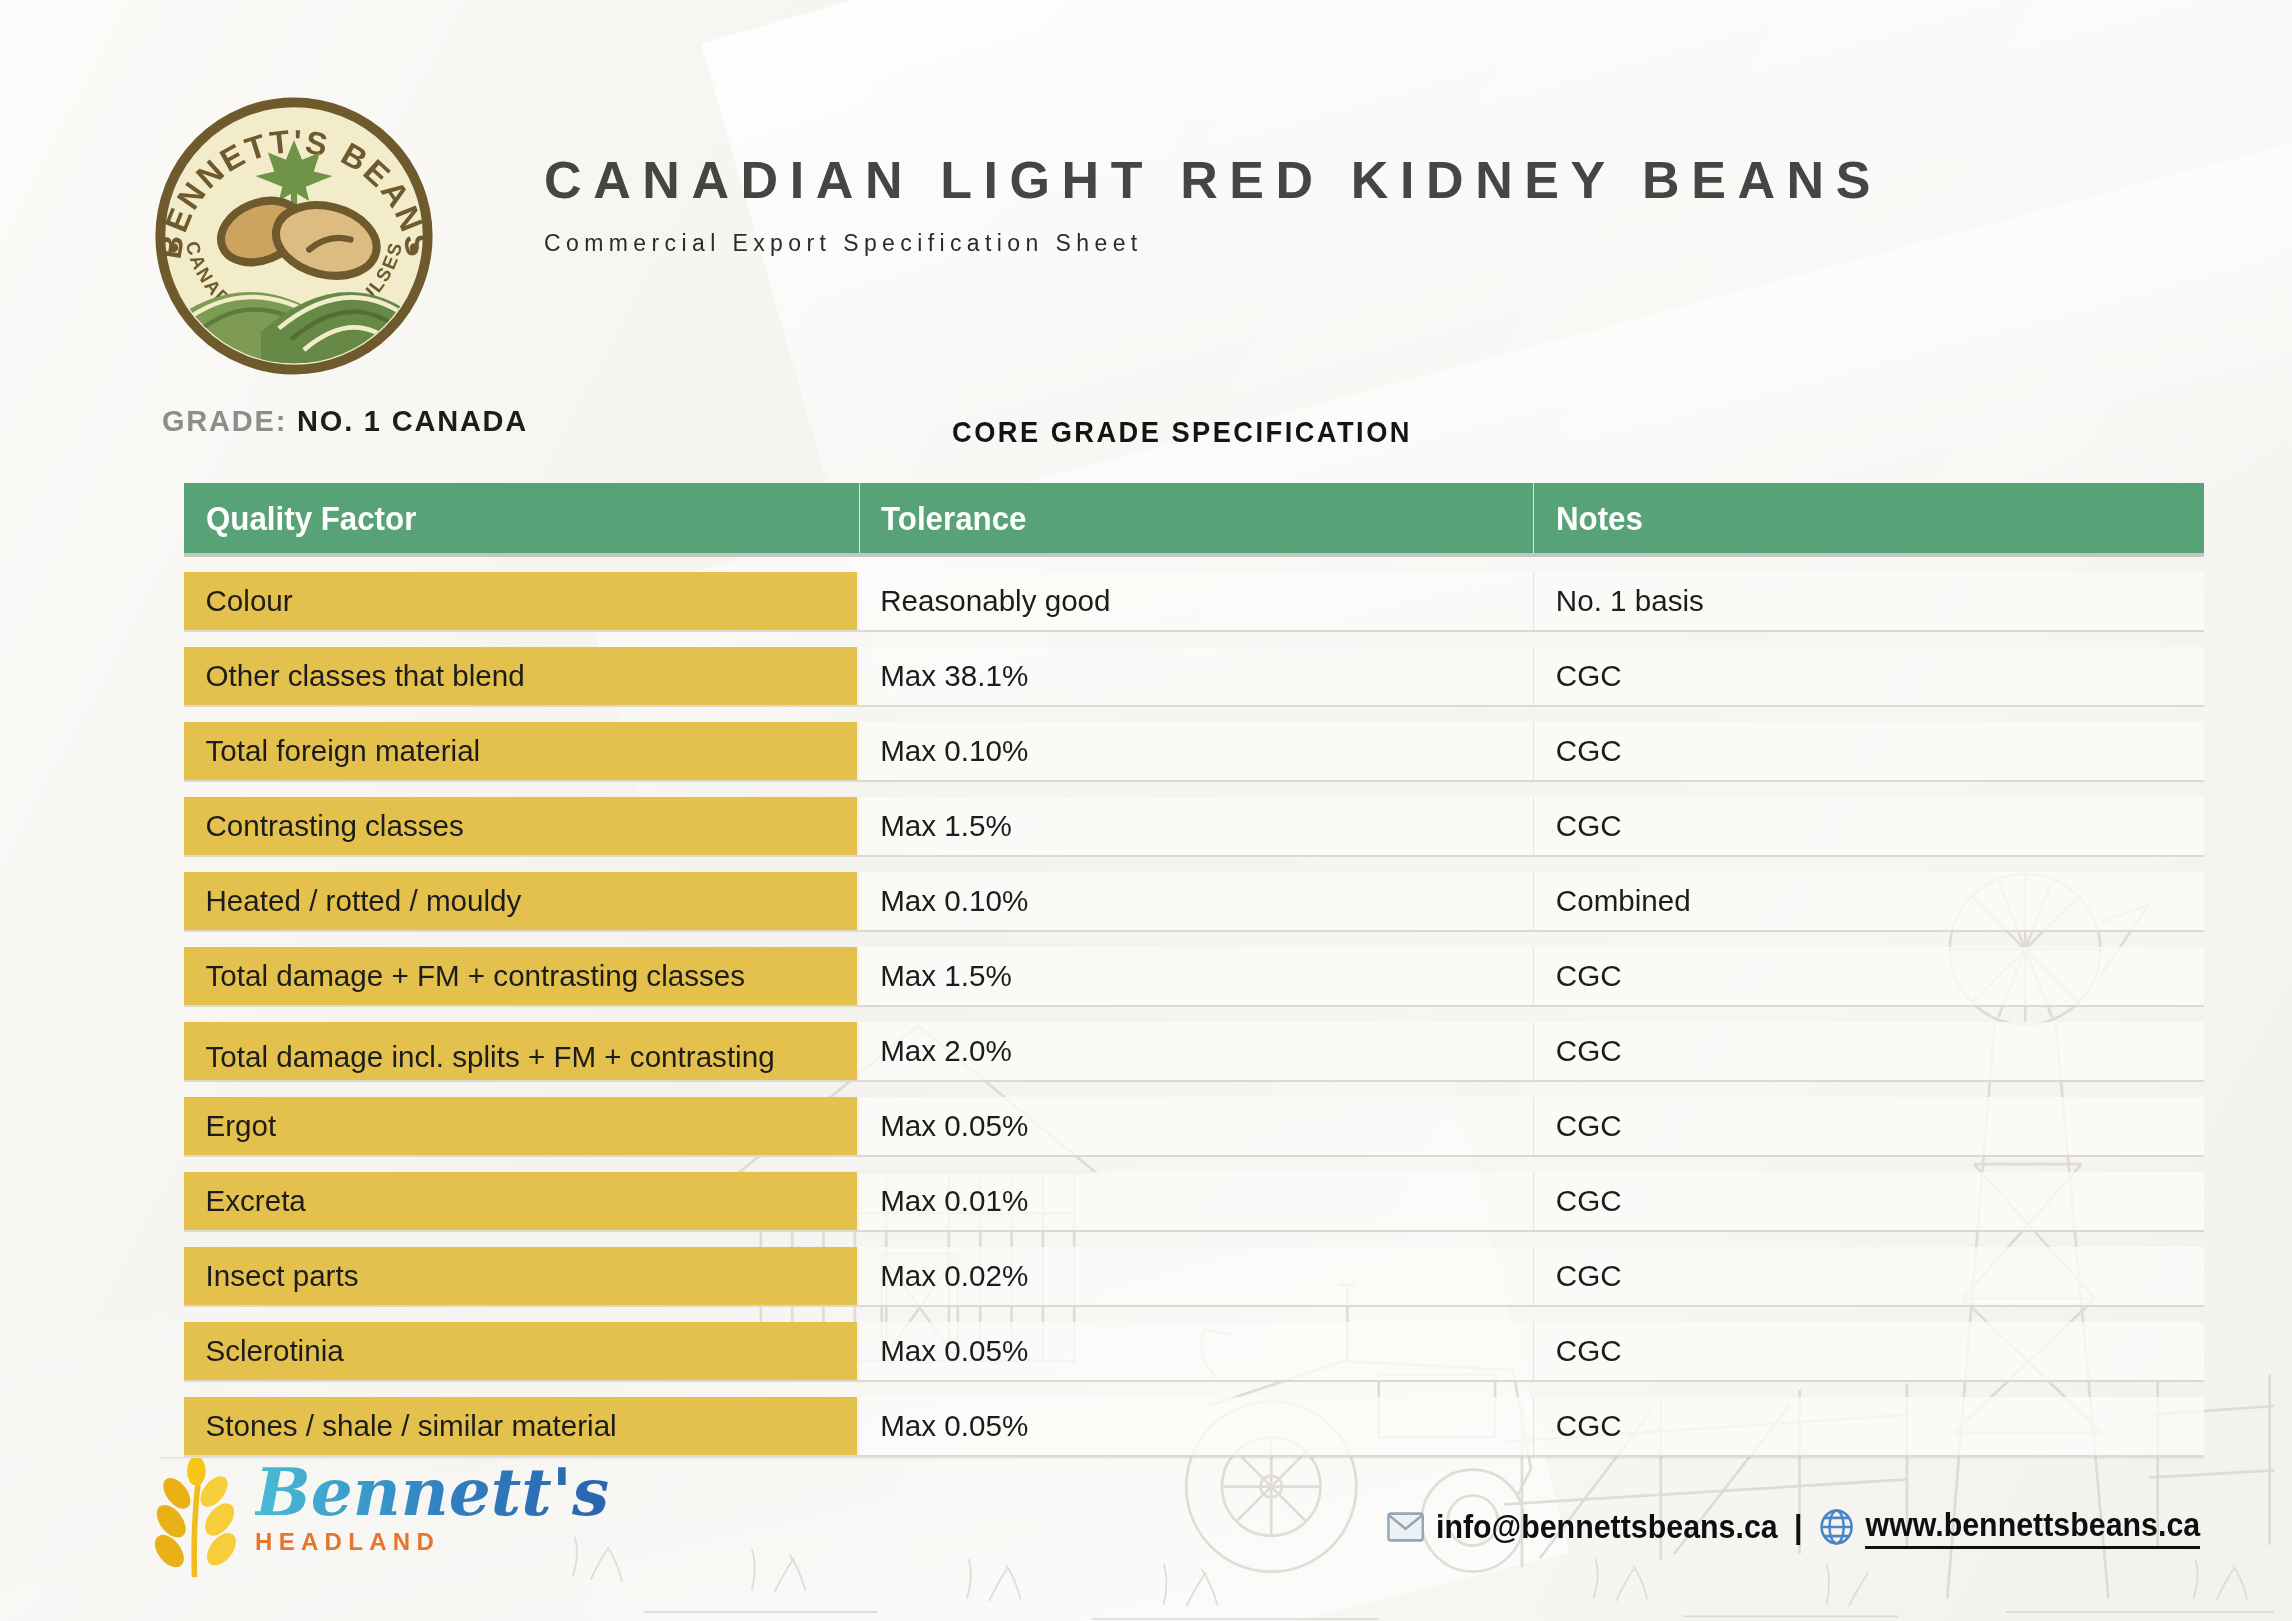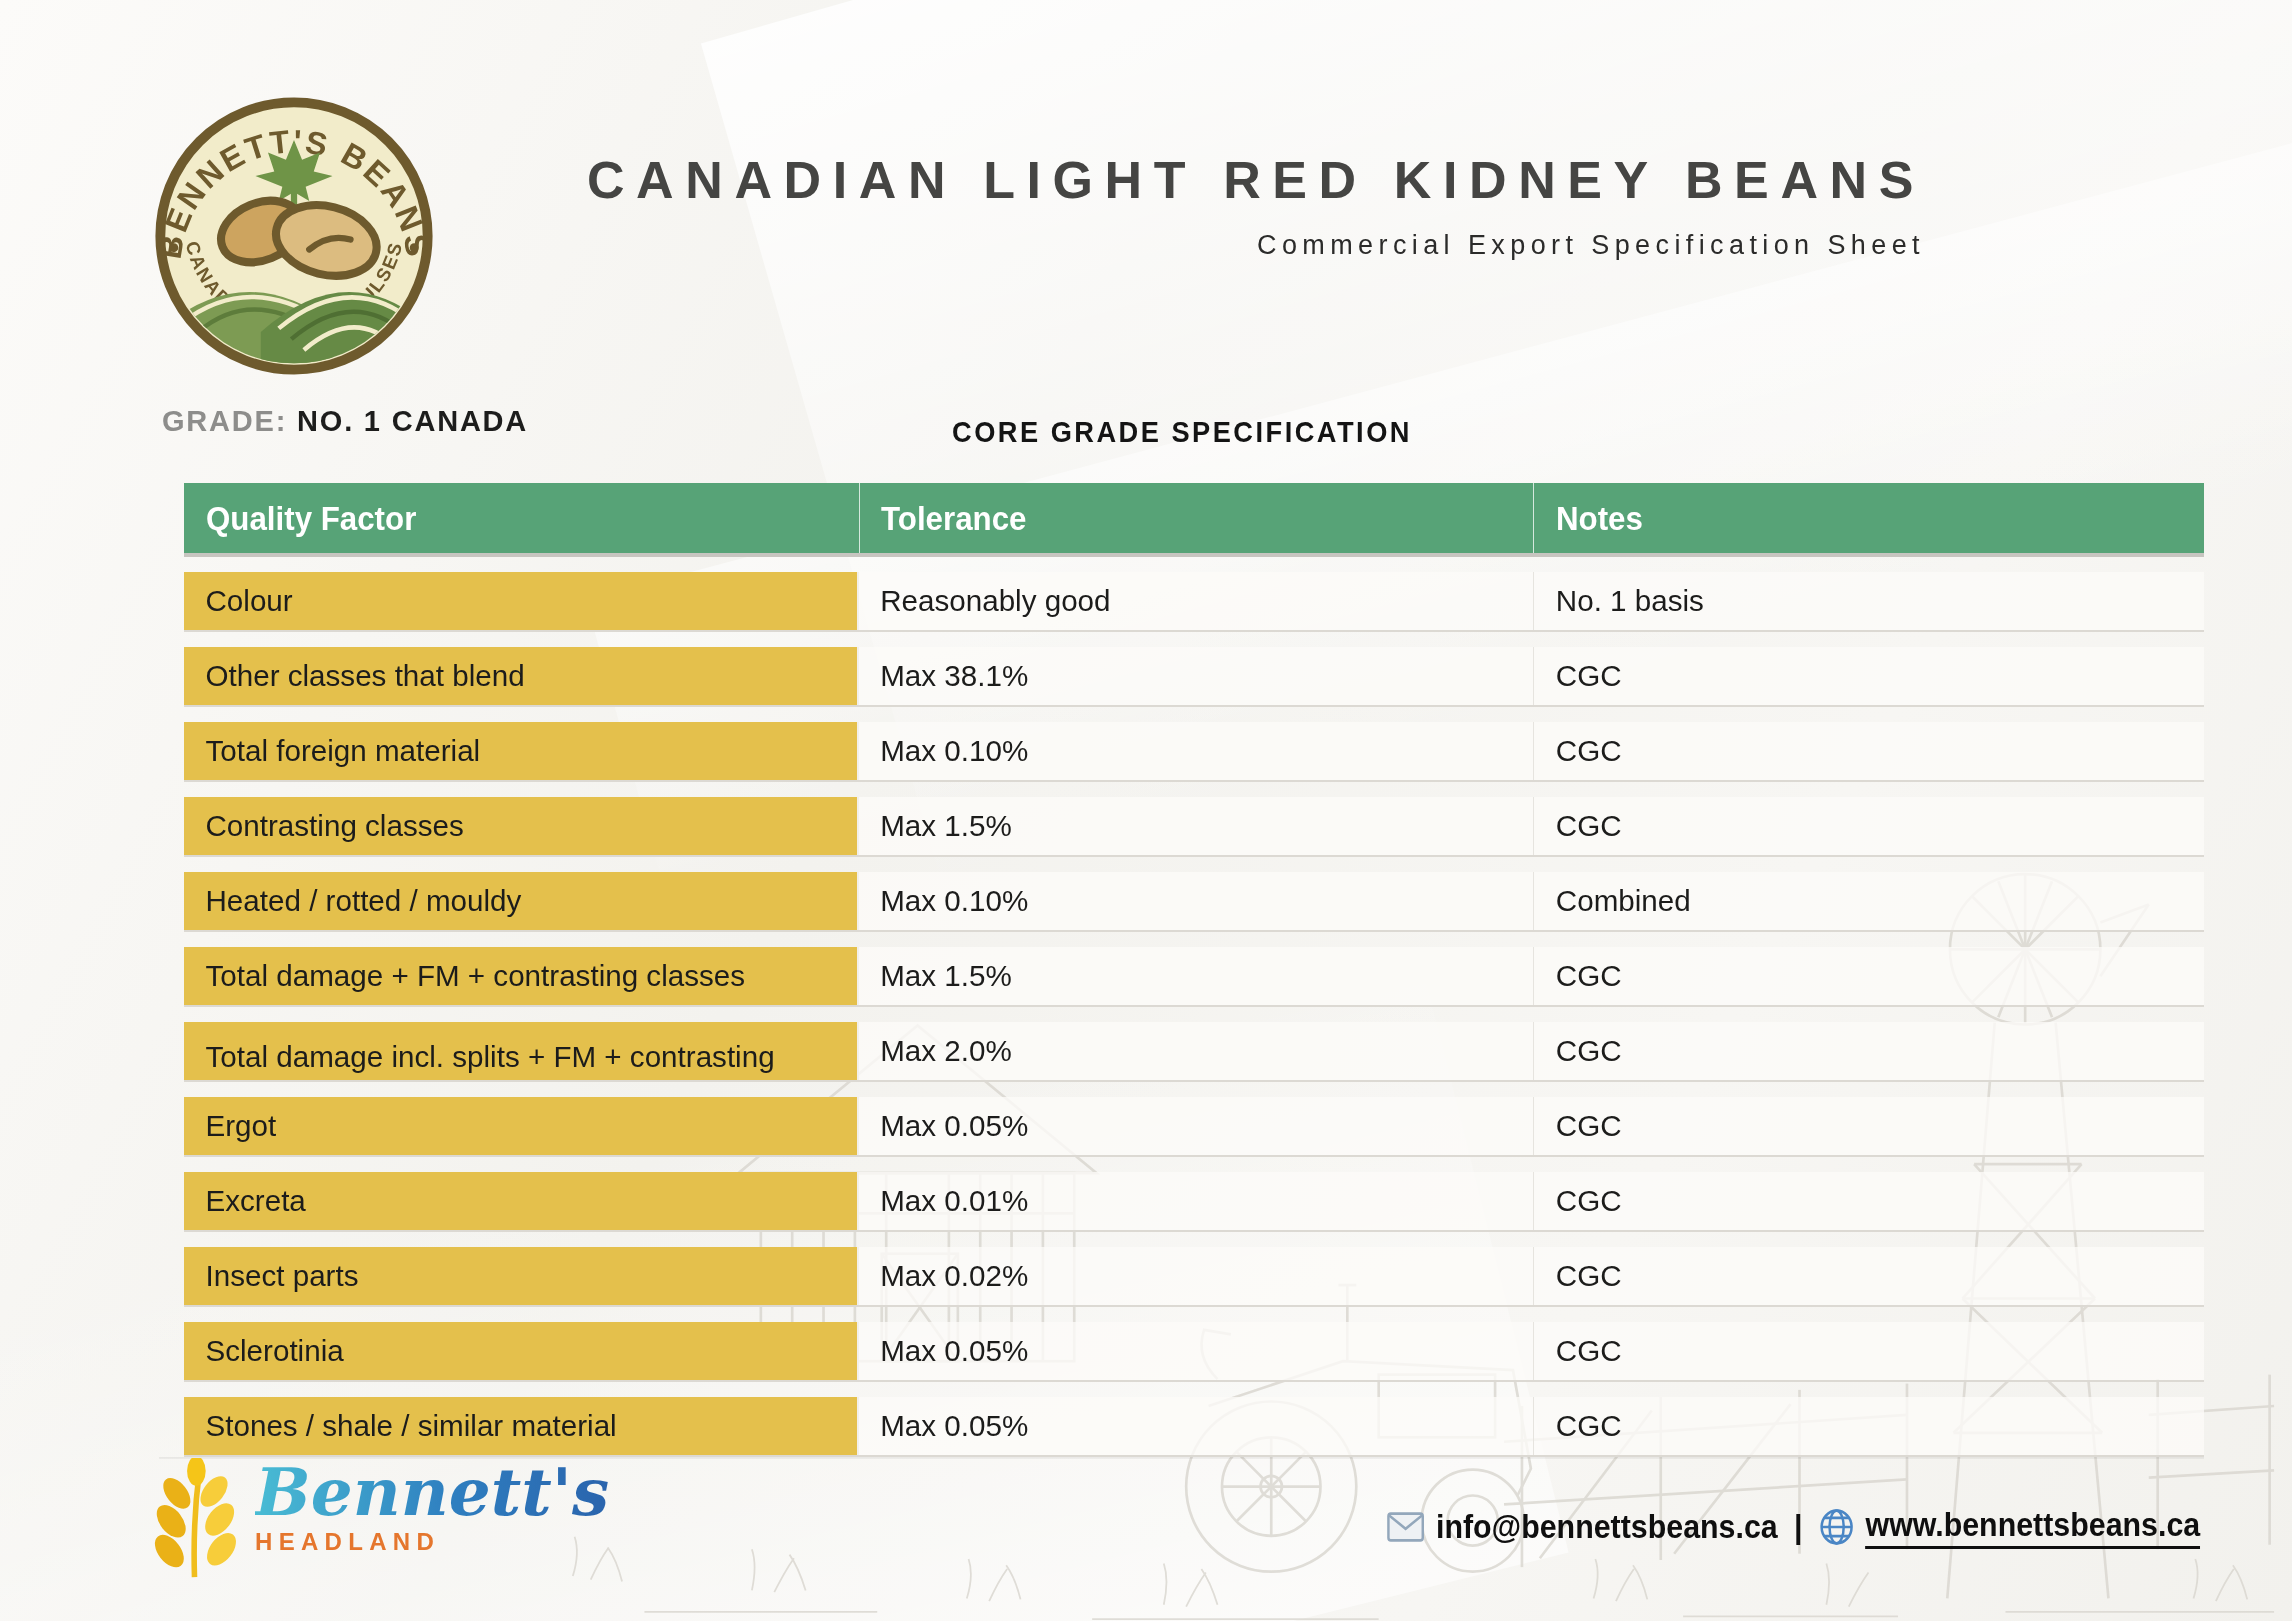--- a/index.html
+++ b/index.html
@@ -12,23 +12,23 @@
     background:linear-gradient(180deg,rgba(255,255,255,.85),rgba(255,255,255,0));}
   .sheen-b{top:340px;right:-269px;width:1970px;height:304px;transform:rotate(-15deg);
     background:linear-gradient(180deg,rgba(255,255,255,.55),rgba(255,255,255,0));}
   .sheen-c{bottom:-179px;left:-448px;width:1970px;height:627px;transform:rotate(-14deg);
     background:linear-gradient(0deg,rgba(255,255,255,.6),rgba(255,255,255,0));}
   
   .farm{position:absolute;left:537px;top:788px;width:1755px;height:833px;opacity:.8;}
   
   .badge{position:absolute;left:146px;top:88px;width:296px;height:296px;}
   
-  .titleblock{position:absolute;left:528px;top:150px;width:1397px;text-align:right;}
+  .titleblock{position:absolute;left:544px;top:150px;width:1397px;text-align:left;}
   .title{font-size:52px;font-weight:bold;letter-spacing:11.6px;color:#454543;}
-  .subtitle{margin-top:19.7px;font-size:27px;letter-spacing:5.4px;color:#2b2b2a;}
+  .subtitle{margin-top:19.7px;font-size:23px;letter-spacing:5.4px;color:#2b2b2a;}
   
   .gradeline{position:absolute;left:162px;top:405px;font-size:29px;font-weight:bold;letter-spacing:1.8px;}
   .gradeline .glabel{color:#8d8d8b;}
   .gradeline .gvalue{color:#1d1d1c;}
   .sectiontitle{position:absolute;left:952px;top:415px;font-size:29.6px;font-weight:bold;
     letter-spacing:2.7px;color:#141414;}
   .cond{display:inline-block;transform:scaleX(.92);transform-origin:left center;}
   
   .spec-table{position:absolute;left:159px;top:483px;width:2020px;box-shadow:0 1.8px 0 rgba(0,0,0,.06);padding-left:25px;}
   .thead{display:flex;height:70px;background:#57a377;border-bottom:4.5px solid #c7c5c0;}

